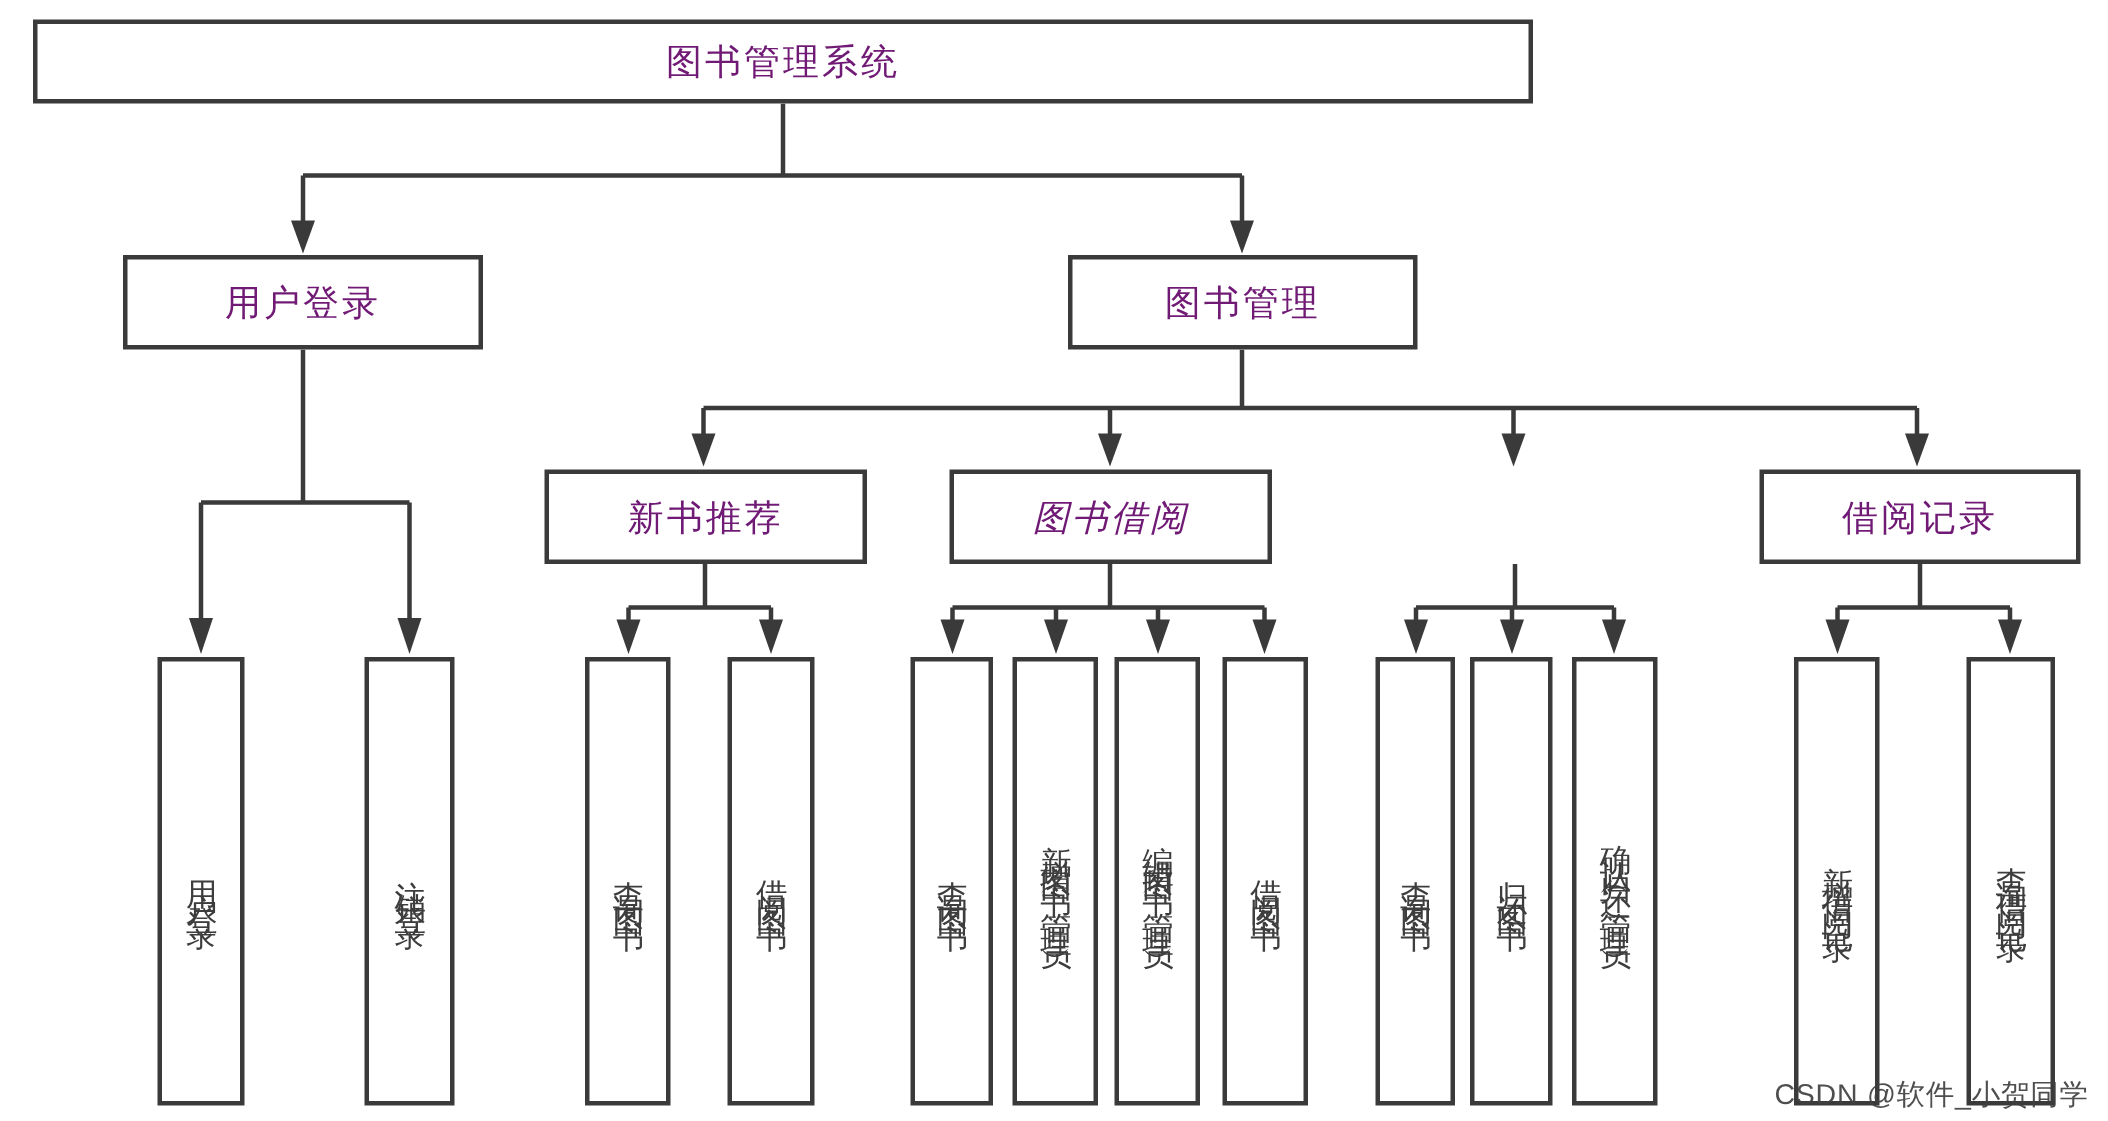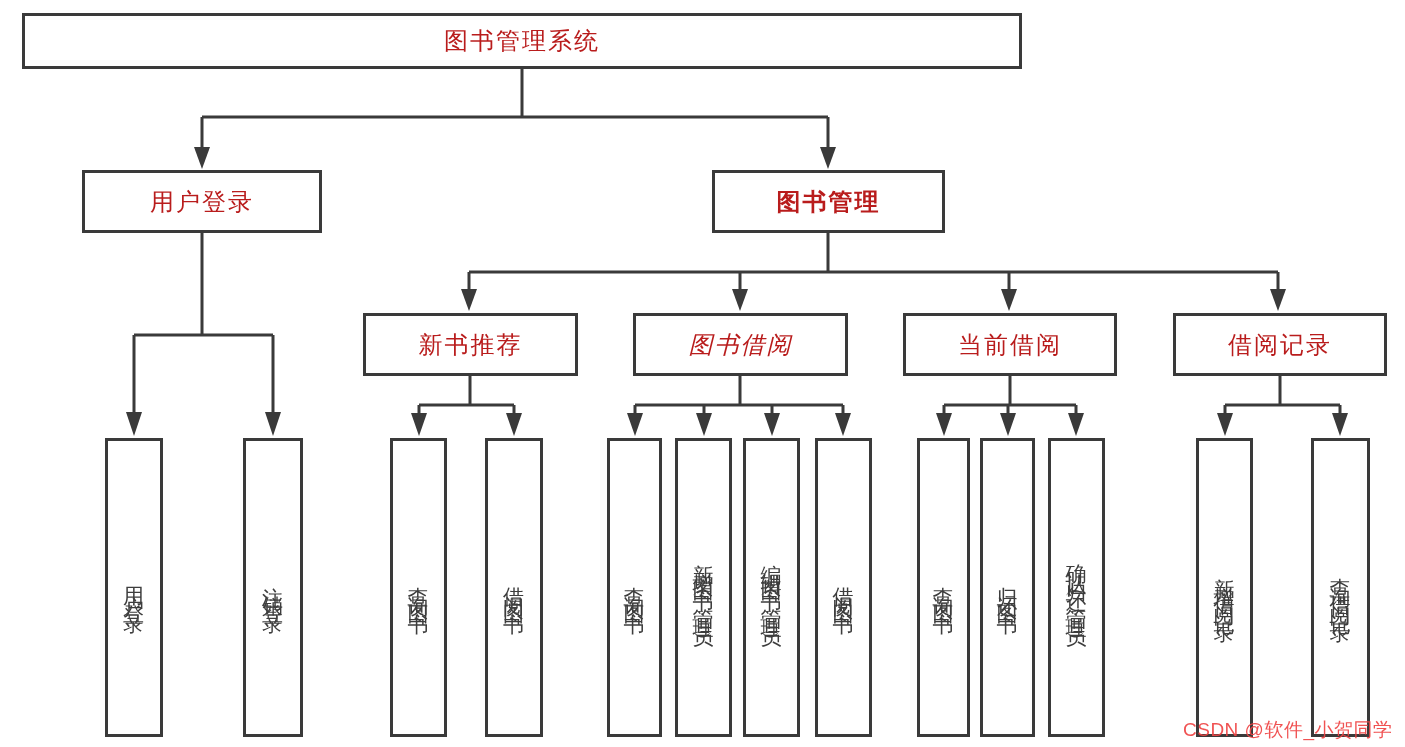--- a/index.html
+++ b/index.html
@@ -10,21 +10,21 @@
     overflow:hidden;
     font-family:"Liberation Sans", sans-serif;
   }
   #wires{position:absolute;left:0;top:0;z-index:1;}
   .hbox{
     position:absolute;z-index:2;
     box-sizing:border-box;
     border:3px solid #3a3a3a;
     background:#ffffff;
     display:flex;align-items:center;justify-content:center;
-    font-size:24px;letter-spacing:2px;color:#b91c1c;
+    font-size:24px;letter-spacing:2px;color:#701a75;
     white-space:nowrap;
   }
   .leaf{
     position:absolute;z-index:2;
     top:438px;height:299px;
     box-sizing:border-box;
     border:3px solid #3a3a3a;
     background:#ffffff;
     display:flex;align-items:center;justify-content:center;
   }
@@ -34,21 +34,21 @@
     font-size:21px;
     letter-spacing:9px;
     line-height:1;
     color:#3d3d3d;
     white-space:nowrap;
   }
   .watermark{
     position:absolute;z-index:3;
     left:1183px;top:717px;
     font-size:19px;
-    color:#ef4444;
+    color:#404040;
     opacity:0.92;
     letter-spacing:0.5px;
     white-space:nowrap;
   }
 </style>
 </head>
 <body>
 
 <div id="canvas">
 
@@ -84,25 +84,24 @@
     <polygon points="1068,413 1084,413 1076,436" fill="#3a3a3a" stroke="none"></polygon>
 
     <path d="M1280,376 V405 M1225,405 H1340 M1225,405 V414 M1340,405 V414"></path>
     <polygon points="1217,413 1233,413 1225,436" fill="#3a3a3a" stroke="none"></polygon>
     <polygon points="1332,413 1348,413 1340,436" fill="#3a3a3a" stroke="none"></polygon>
   </svg>
 
   <div class="hbox" style="left:22px;top:13px;width:1000px;height:56px;">图书管理系统</div>
 
   <div class="hbox" style="left:82px;top:170px;width:240px;height:63px;">用户登录</div>
-  <div class="hbox" style="left:712px;top:170px;width:233px;height:63px;font-weight:bold;">图书管理</div>
+  <div class="hbox" style="left:712px;top:170px;width:233px;height:63px;">图书管理</div>
 
   <div class="hbox" style="left:363px;top:313px;width:215px;height:63px;font-family:Liberation Mono, monospace;">新书推荐</div>
   <div class="hbox" style="left:633px;top:313px;width:215px;height:63px;font-style:italic;">图书借阅</div>
-  <div class="hbox" style="left:903px;top:313px;width:214px;height:63px;">当前借阅</div>
   <div class="hbox" style="left:1173px;top:313px;width:214px;height:63px;">借阅记录</div>
 
   <div class="leaf" style="left:105px;width:58px;">
     <span class="vtext">用户登录</span>
   </div>
   <div class="leaf" style="left:243px;width:60px;">
     <span class="vtext">注销登录</span>
   </div>
 
   <div class="leaf" style="left:390px;width:57px;">

